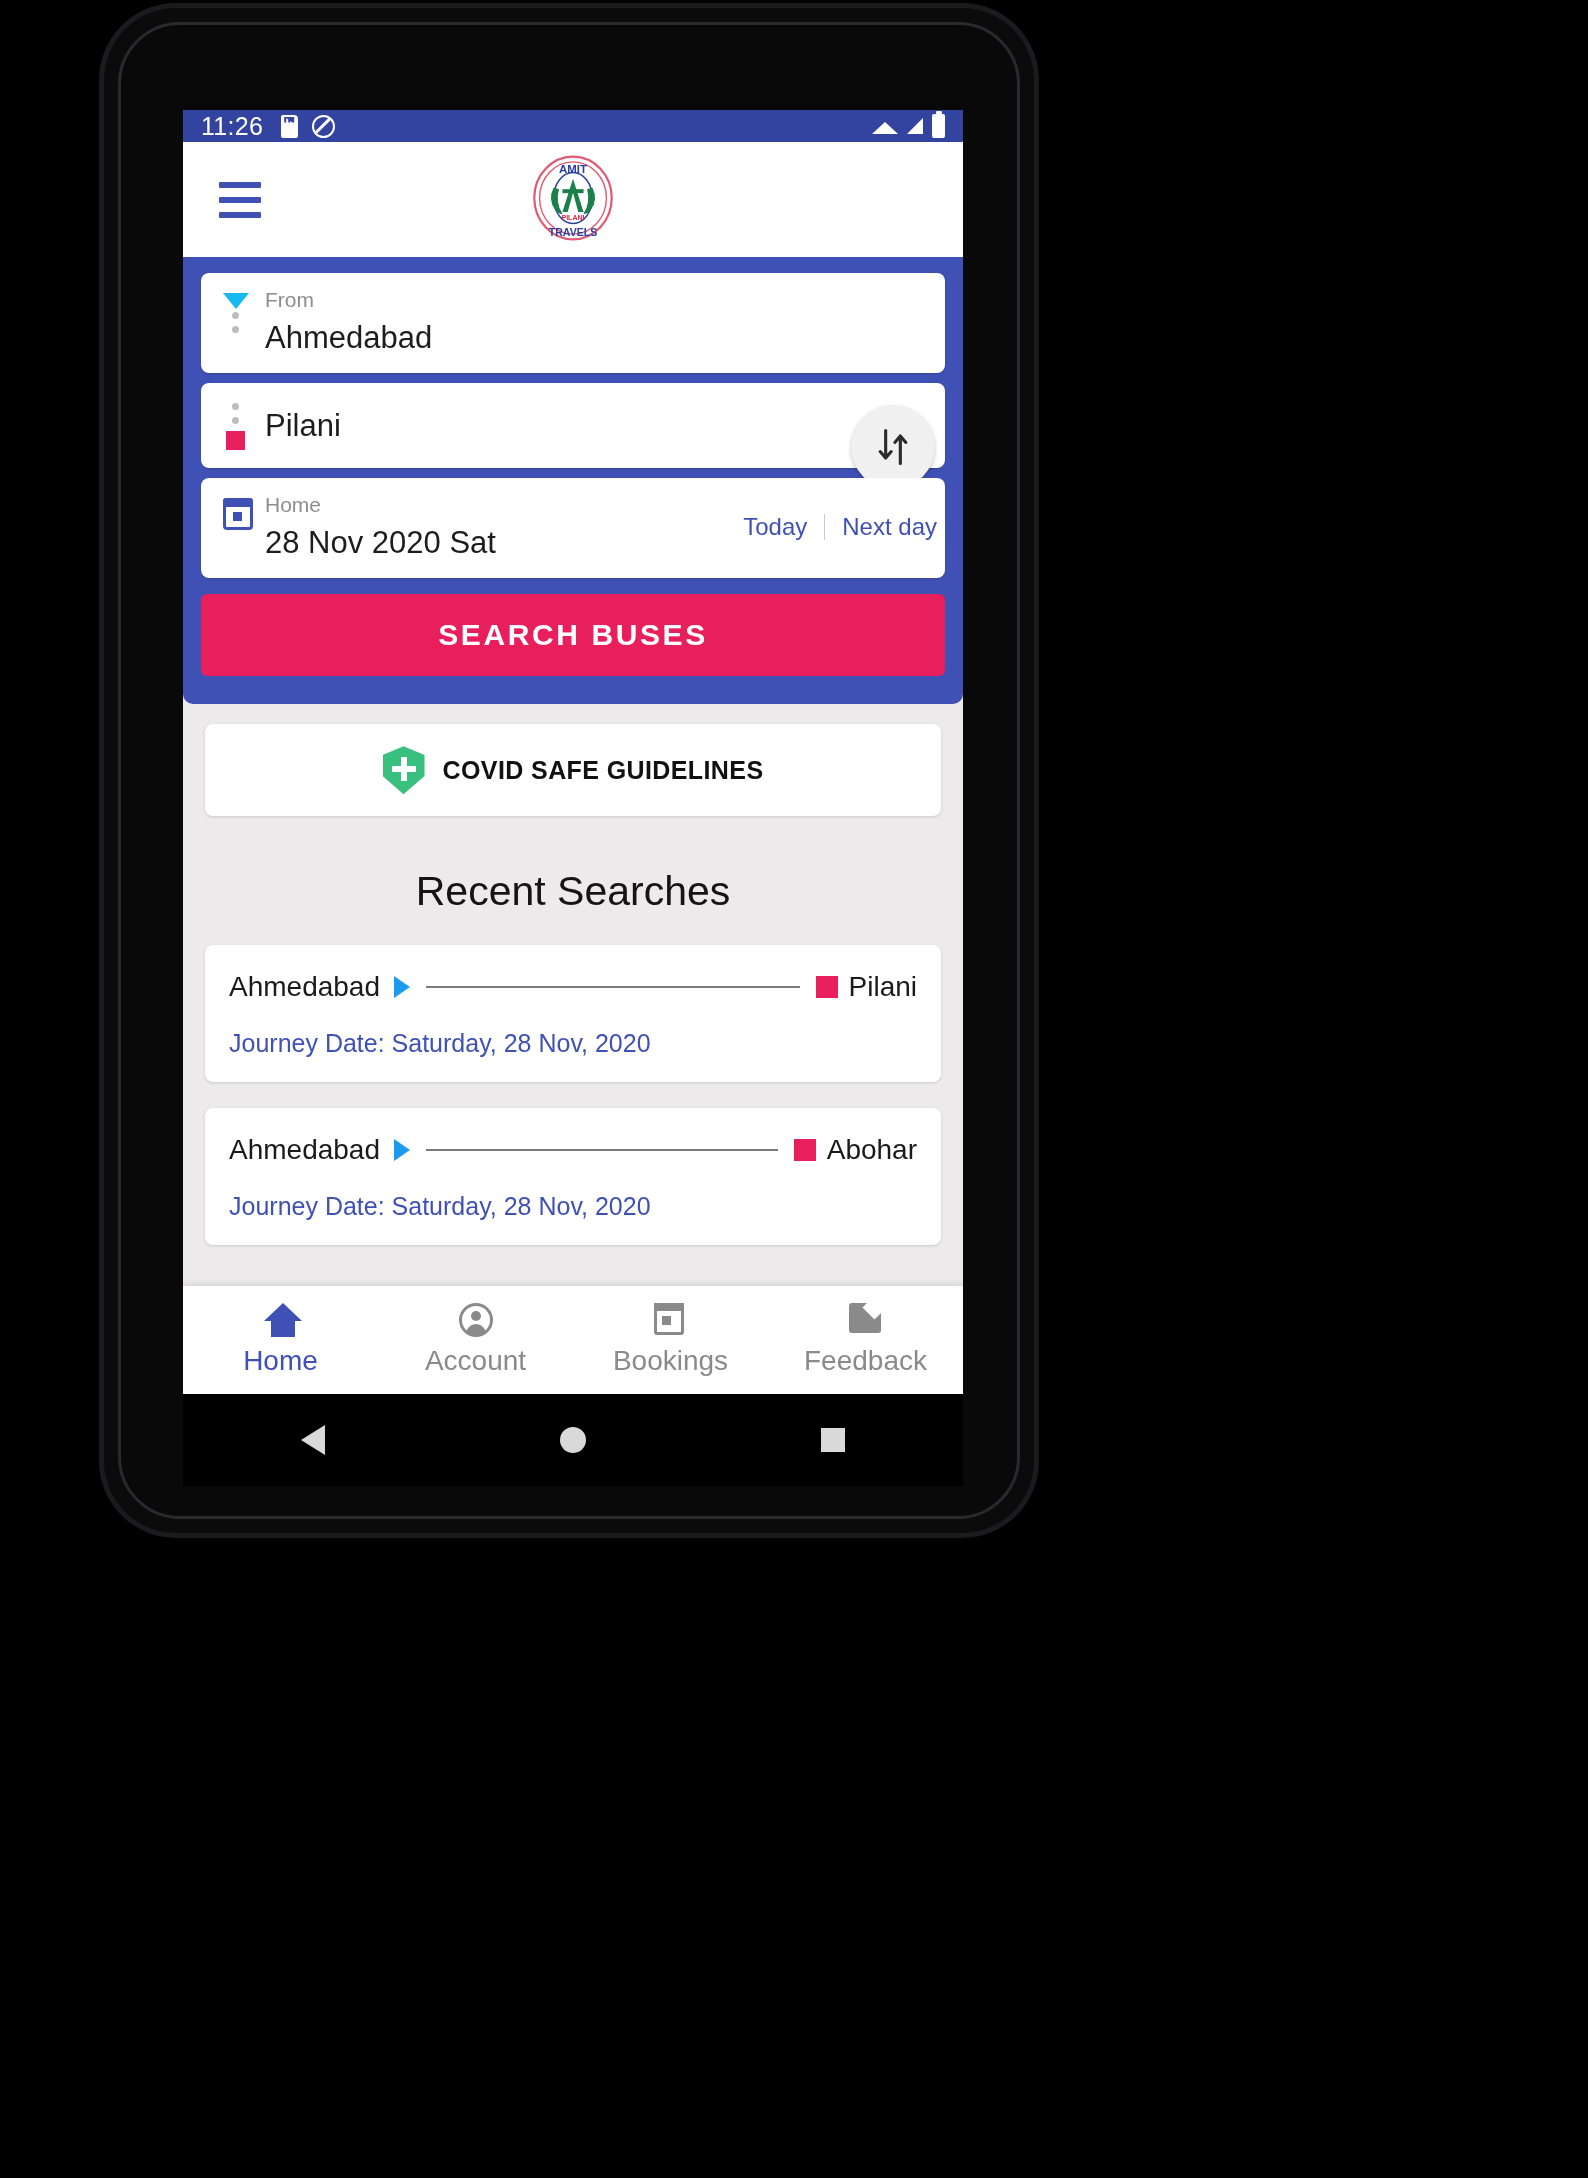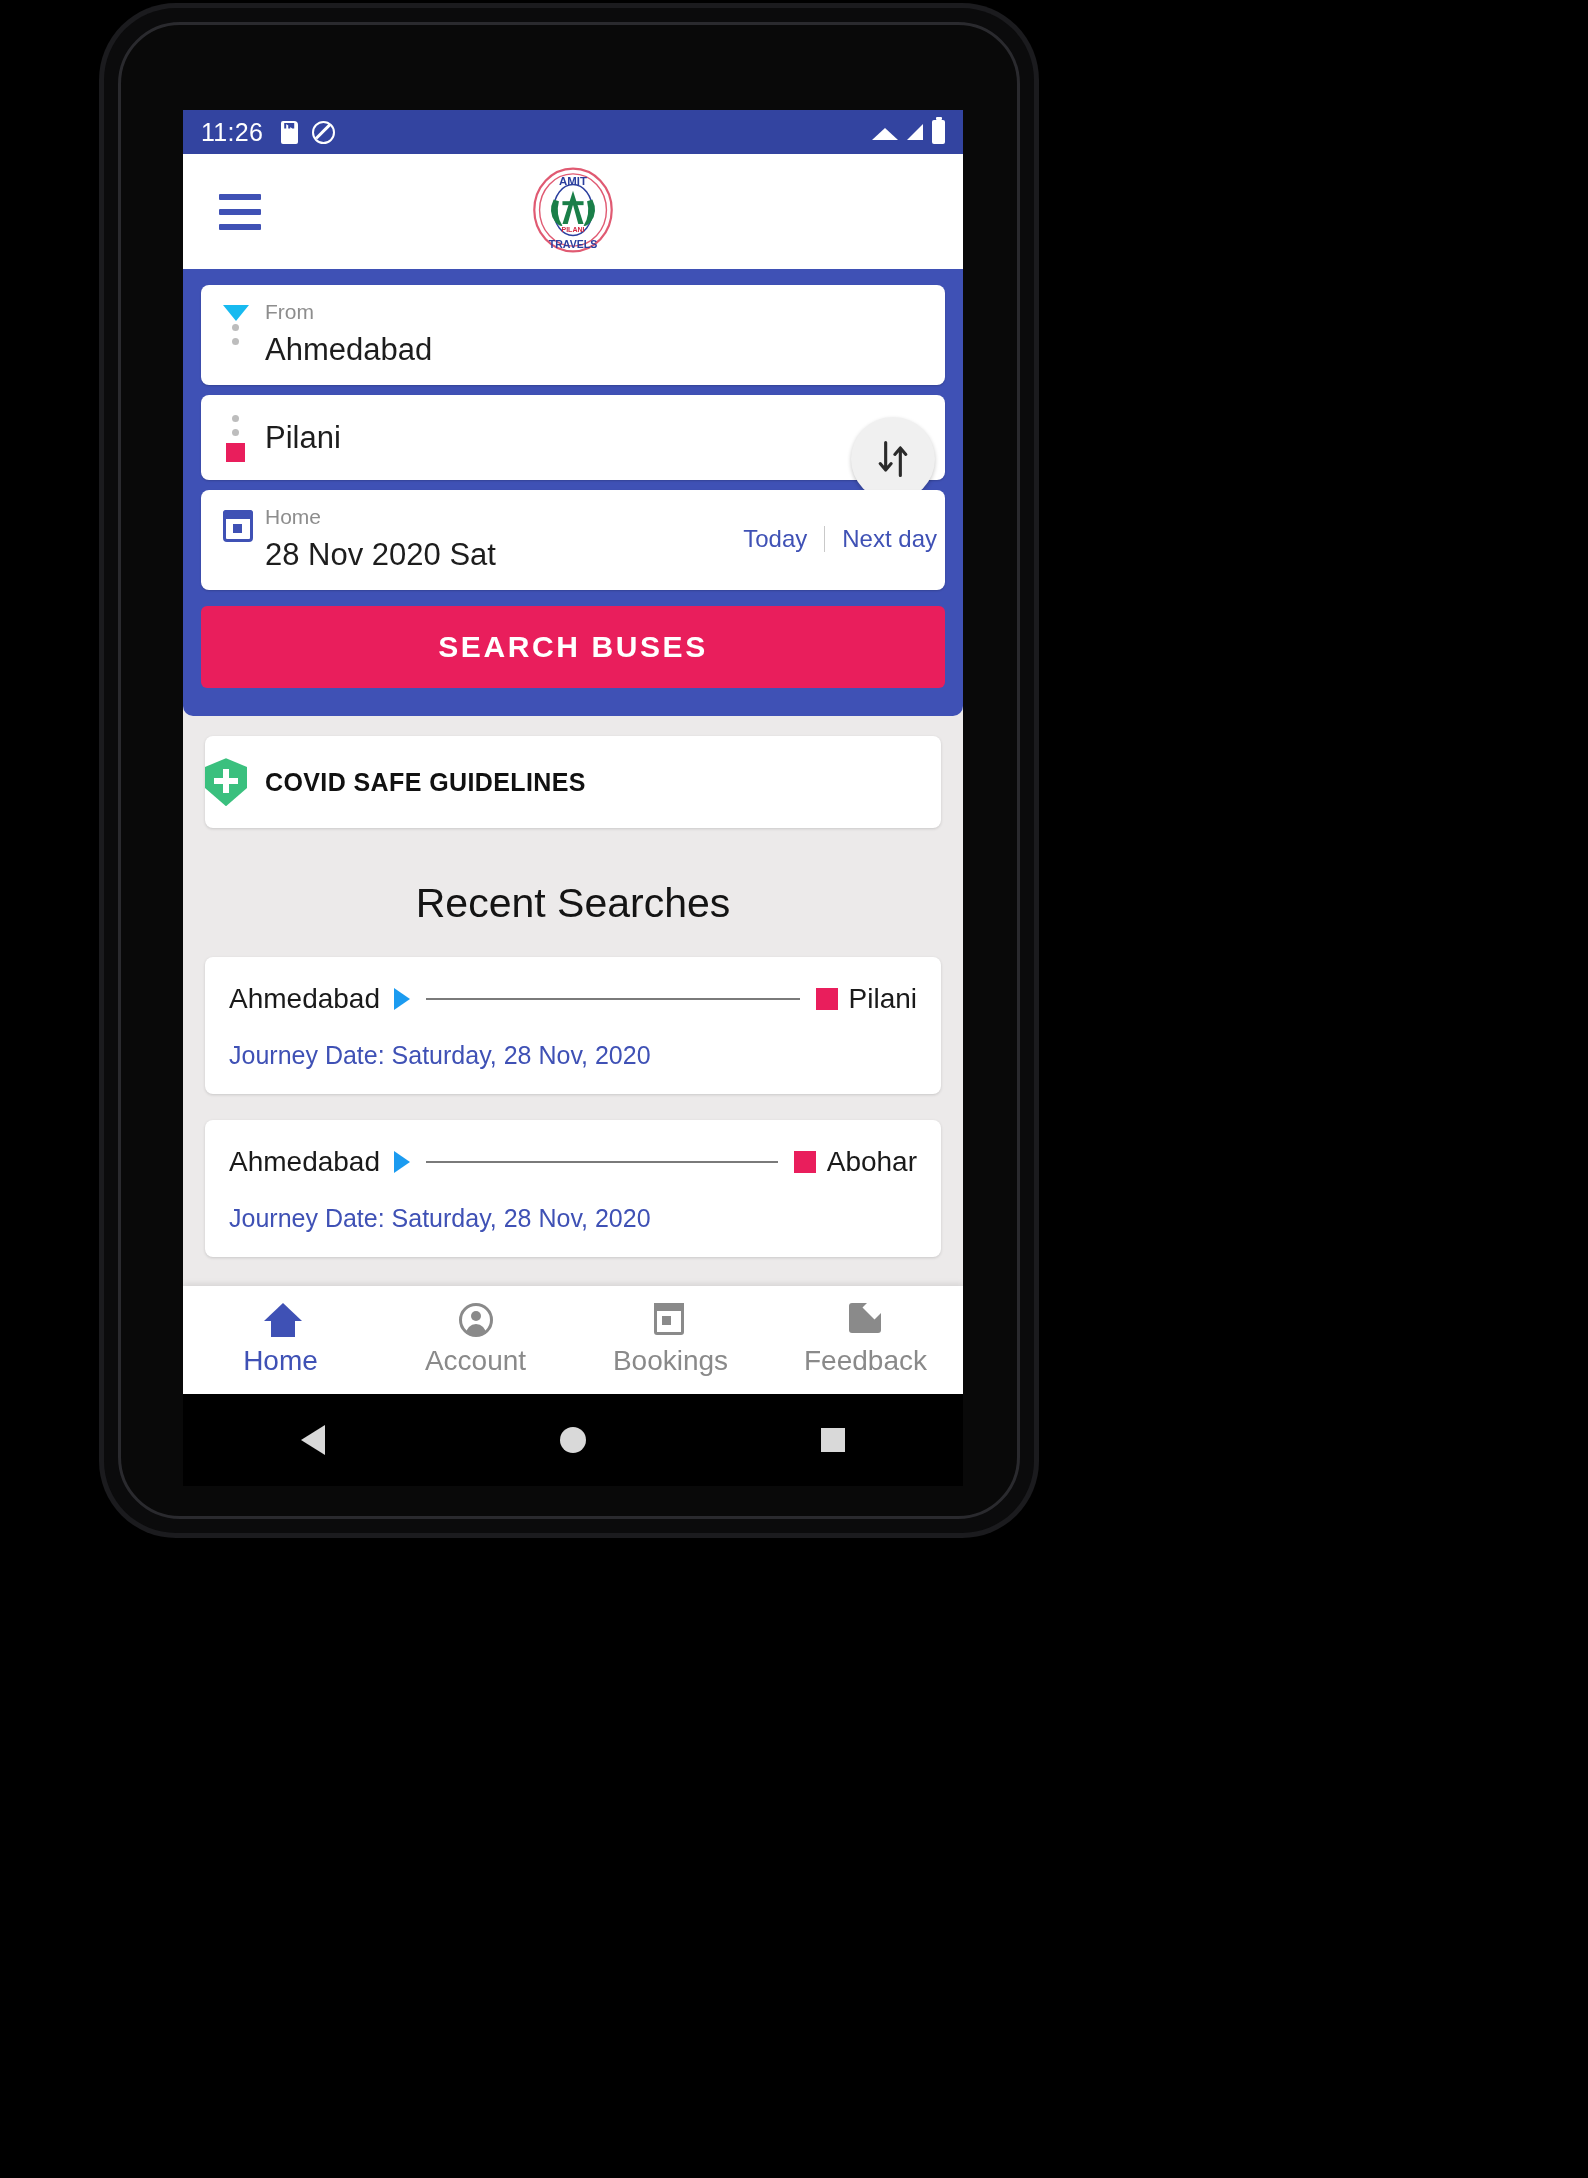--- a/index.html
+++ b/index.html
@@ -31,21 +31,21 @@
   .screen {
     position: absolute;
     left: 183px; top: 110px;
     width: 780px; height: 1284px;
     background: #eceaea;
     overflow: hidden;
   }
 
   
   .statusbar {
-    height: 44px; background: #3344a0;
+    height: 32px; background: #3344a0;
     display: flex; align-items: center;
     padding: 0 18px;
     color: #fff;
   }
   .status-time { font-size: 25px; letter-spacing: .3px; }
   .status-left-icons { display: flex; align-items: center; gap: 14px; margin-left: 18px; }
   .status-right { margin-left: auto; display: flex; align-items: center; gap: 9px; }
   .sd-icon { width: 17px; height: 23px; background: #fff; border-radius: 2px 4px 2px 2px; position: relative; }
   .sd-icon::after { content:""; position:absolute; top:2px; left:3px; width:11px; height:6px;
      background: #3344a0; clip-path: polygon(0 0,2px 0,2px 100%,0 100%,0 0, 4px 0,6px 0,6px 100%,4px 100%,4px 0, 8px 0,10px 0,10px 100%,8px 100%); }
@@ -108,21 +108,21 @@
     background: #e91e5c; border-radius: 6px;
     height: 82px; display: flex; align-items: center; justify-content: center;
     color: #fff; font-size: 30px; letter-spacing: 2.6px; font-weight: bold;
     cursor: pointer; margin-top: 4px;
   }
 
   
   .content { background: #eceaea; padding: 20px 22px 0 22px; }
   .covid-card {
     background: #fff; border-radius: 8px; height: 92px;
-    display: flex; align-items: center; gap: 18px;
+    display: flex; align-items: center; justify-content: center; gap: 18px;
     box-shadow: 0 1px 3px rgba(0,0,0,.15);
   }
   .shield { width: 42px; height: 48px; background: #3ac07e;
     clip-path: polygon(50% 0,100% 18%,100% 62%,50% 100%,0 62%,0 18%);
     position: relative; }
   .shield::before { content:""; position:absolute; left:18px; top:11px; width:6px; height:24px; background:#fff;}
   .shield::after { content:""; position:absolute; left:9px; top:20px; width:24px; height:6px; background:#fff;}
   .covid-text { font-size: 25px; font-weight: bold; color: #111; letter-spacing: .4px; }
 
   .section-title { text-align: center; font-size: 41px; font-weight: normal; color: #141414; margin: 52px 0 30px 0; }

